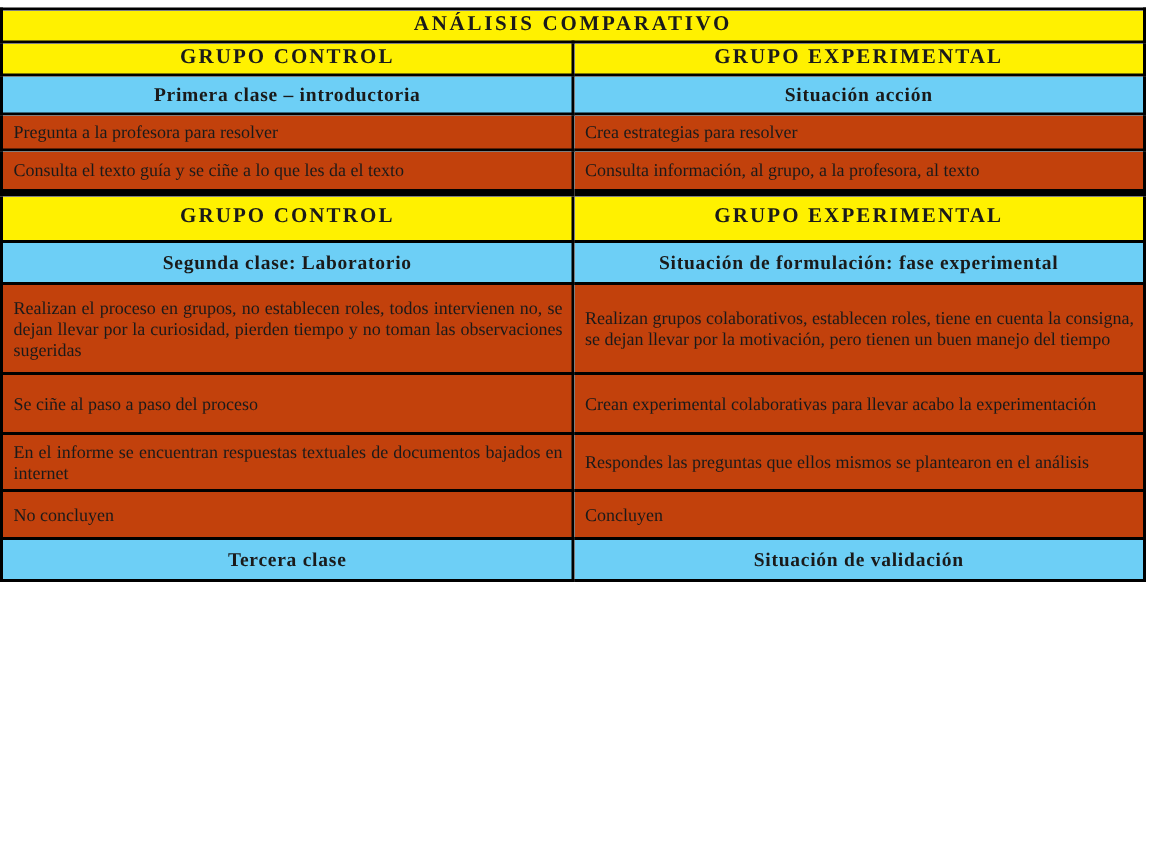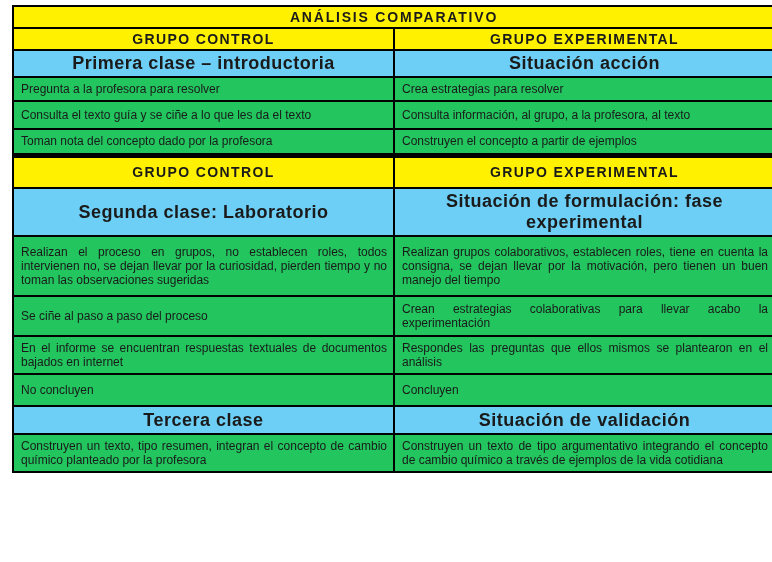--- a/index.html
+++ b/index.html
@@ -12,21 +12,22 @@
   html, body { margin: 0; padding: 0; background: #ffffff; }
   body {
     width: 772px;
     height: 562px;
     font-family: "Liberation Sans", sans-serif;
     color: var(--text);
   }
   .page {
     width: 612px;
     height: 562px;
-    padding: 5px 12px;
+    padding: 5px 0;
+    font-family: Liberation Serif, serif;
   }
   table.cmp {
     border-collapse: collapse;
     width: 764px;
     table-layout: fixed;
   }
   table.cmp td {
     border: 2px solid var(--border);
     vertical-align: middle;
     overflow: hidden;
@@ -40,26 +41,26 @@
     padding: 2px 4px;
   }
   td.title-cell {
     letter-spacing: 1.8px;
     font-size: 14px;
   }
   td.cyan {
     background: var(--header-cyan);
     font-weight: bold;
     text-align: center;
-    font-size: 18px;
+    font-size: 13px;
     letter-spacing: 0.5px;
     padding: 2px 4px;
   }
   td.body-cell {
-    background: #22c55e;
+    background: #c2410c;
     font-size: 12px;
     line-height: 14px;
     text-align: justify;
     padding: 4px 6px 4px 7px;
   }
   tr.sep-row td { border-top-width: 5px; }
 
   
   .h19 { height: 19px; } .h21 { height: 21px; } .h26 { height: 26px; }
   .h24 { height: 24px; } .h28 { height: 28px; } .h42 { height: 42px; }
@@ -89,53 +90,45 @@
         <td class="cyan">Situación acción</td>
       </tr>
       <tr class="h24">
         <td class="body-cell">Pregunta a la profesora para resolver</td>
         <td class="body-cell">Crea estrategias para resolver</td>
       </tr>
       <tr class="h28">
         <td class="body-cell">Consulta el texto guía y se ciñe a lo que les da el texto</td>
         <td class="body-cell">Consulta información, al grupo, a la profesora, al texto</td>
       </tr>
-      <tr class="h26">
-        <td class="body-cell">Toman nota del concepto dado por la profesora</td>
-        <td class="body-cell">Construyen el concepto a partir de ejemplos</td>
-      </tr>
 
       <tr class="sep-row h33">
         <td class="yellow">GRUPO CONTROL</td>
         <td class="yellow">GRUPO EXPERIMENTAL</td>
       </tr>
       <tr class="h28">
         <td class="cyan">Segunda clase: Laboratorio</td>
         <td class="cyan">Situación de formulación: fase experimental</td>
       </tr>
       <tr class="h60">
         <td class="body-cell">Realizan el proceso en grupos, no establecen roles, todos intervienen no, se dejan llevar por la curiosidad, pierden tiempo y no toman las observaciones sugeridas</td>
         <td class="body-cell">Realizan grupos colaborativos, establecen roles, tiene en cuenta la consigna, se dejan llevar por la motivación, pero tienen un buen manejo del tiempo</td>
       </tr>
       <tr class="h40">
         <td class="body-cell">Se ciñe al paso a paso del proceso</td>
-        <td class="body-cell">Crean estrategias colaborativas para llevar acabo la experimentación</td>
+        <td class="body-cell">Crean experimental colaborativas para llevar acabo la experimentación</td>
       </tr>
       <tr class="h36">
         <td class="body-cell">En el informe se encuentran respuestas textuales de documentos bajados en internet</td>
         <td class="body-cell">Respondes las preguntas que ellos mismos se plantearon en el análisis</td>
       </tr>
       <tr class="h32">
         <td class="body-cell">No concluyen</td>
         <td class="body-cell">Concluyen</td>
       </tr>
 
       <tr class="h28">
         <td class="cyan">Tercera clase</td>
         <td class="cyan">Situación de validación</td>
       </tr>
-      <tr class="h38">
-        <td class="body-cell">Construyen un texto, tipo resumen, integran el concepto de cambio químico planteado por la profesora</td>
-        <td class="body-cell">Construyen un texto de tipo argumentativo integrando el concepto de cambio químico a través de ejemplos de la vida cotidiana</td>
-      </tr>
     </tbody>
   </table>
 </div>
 
 </body></html>

